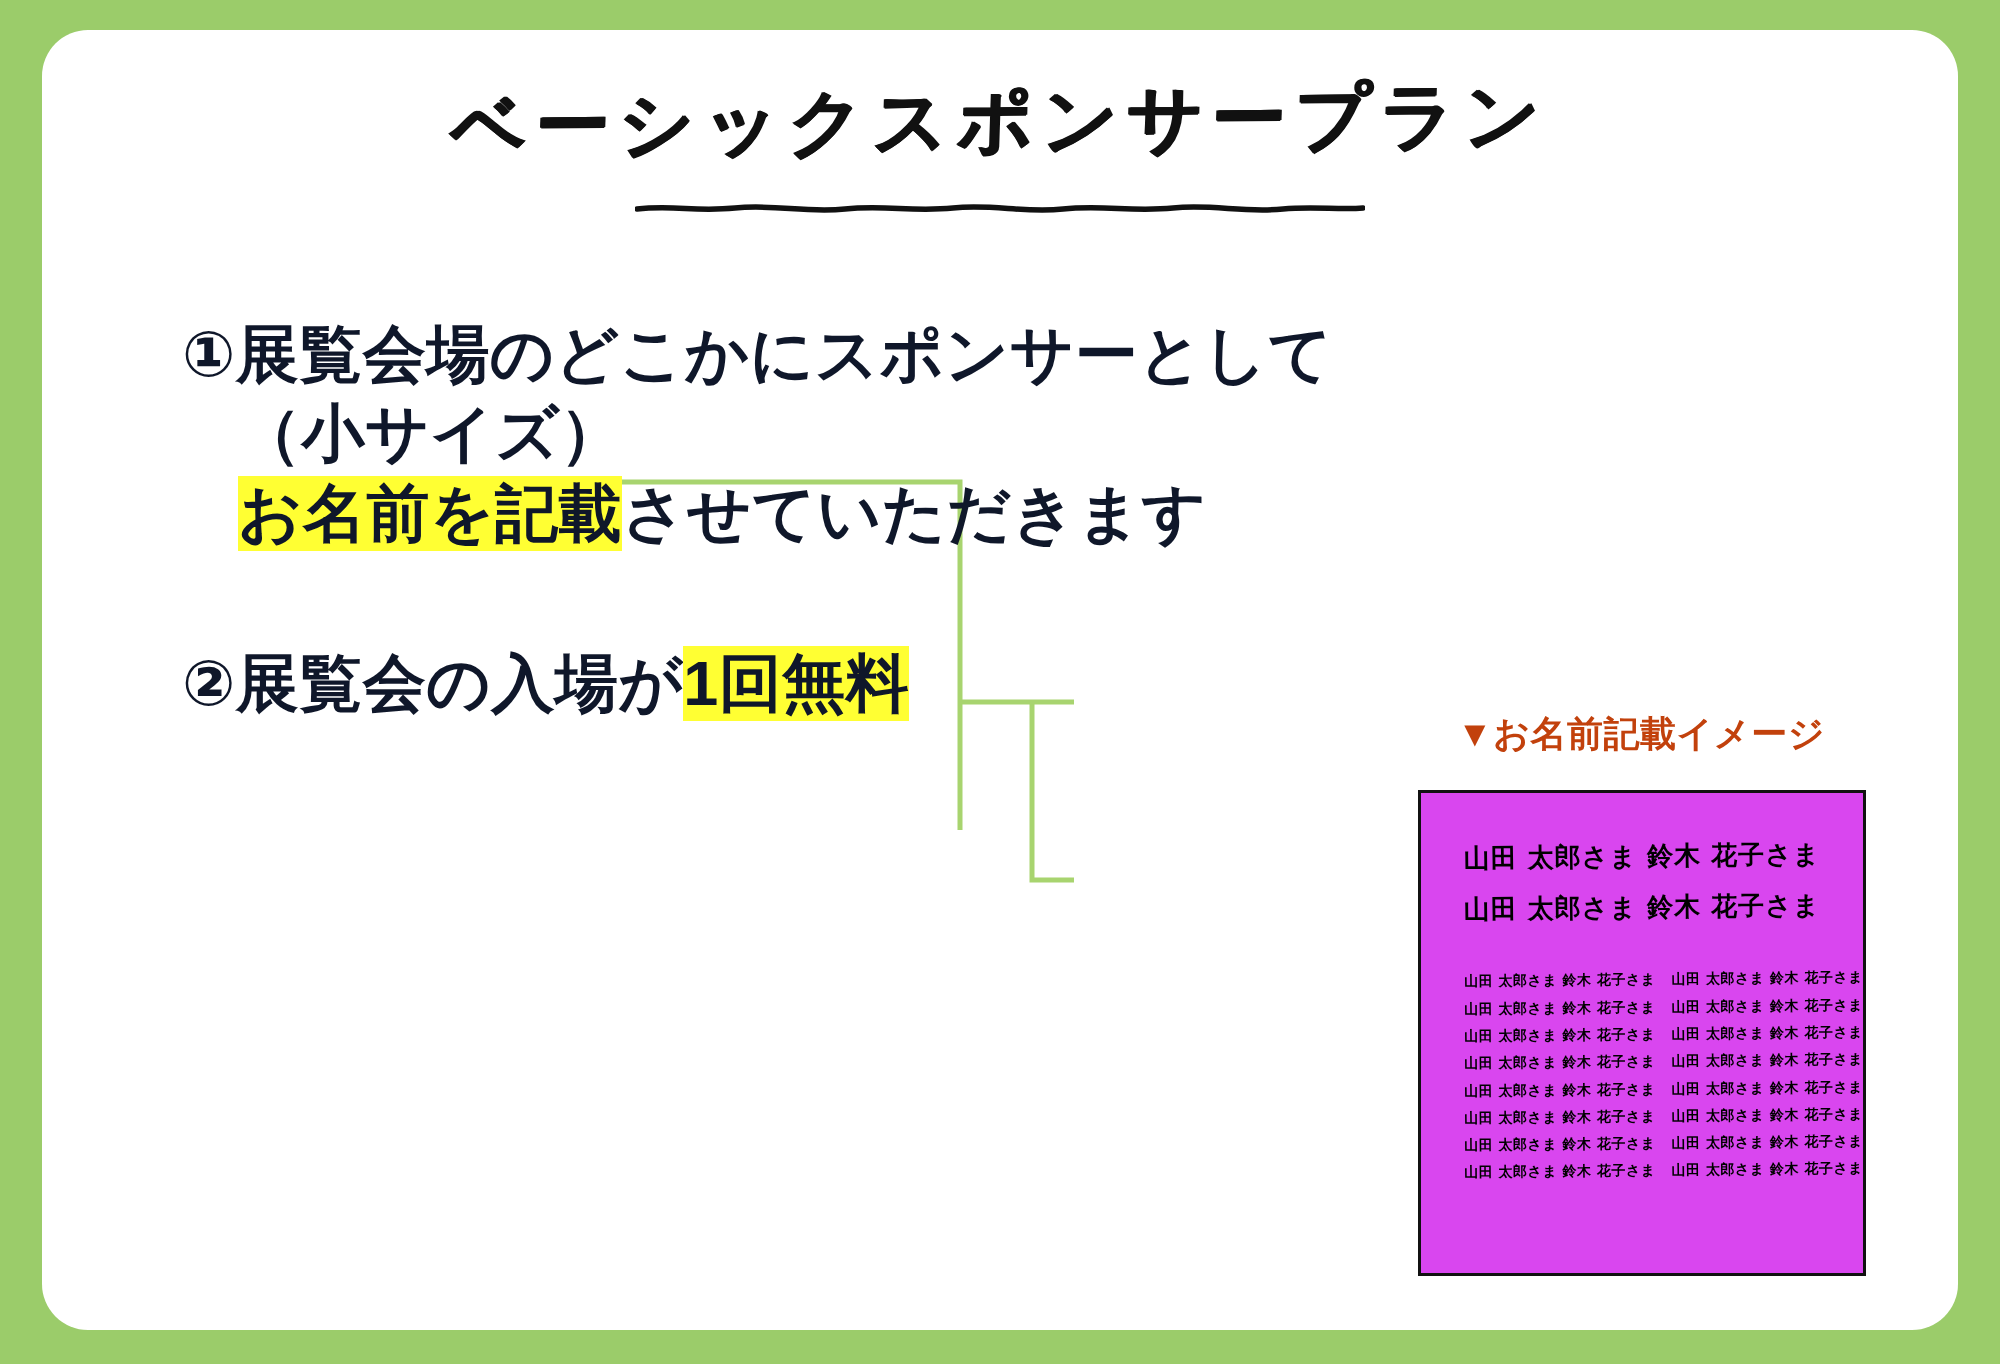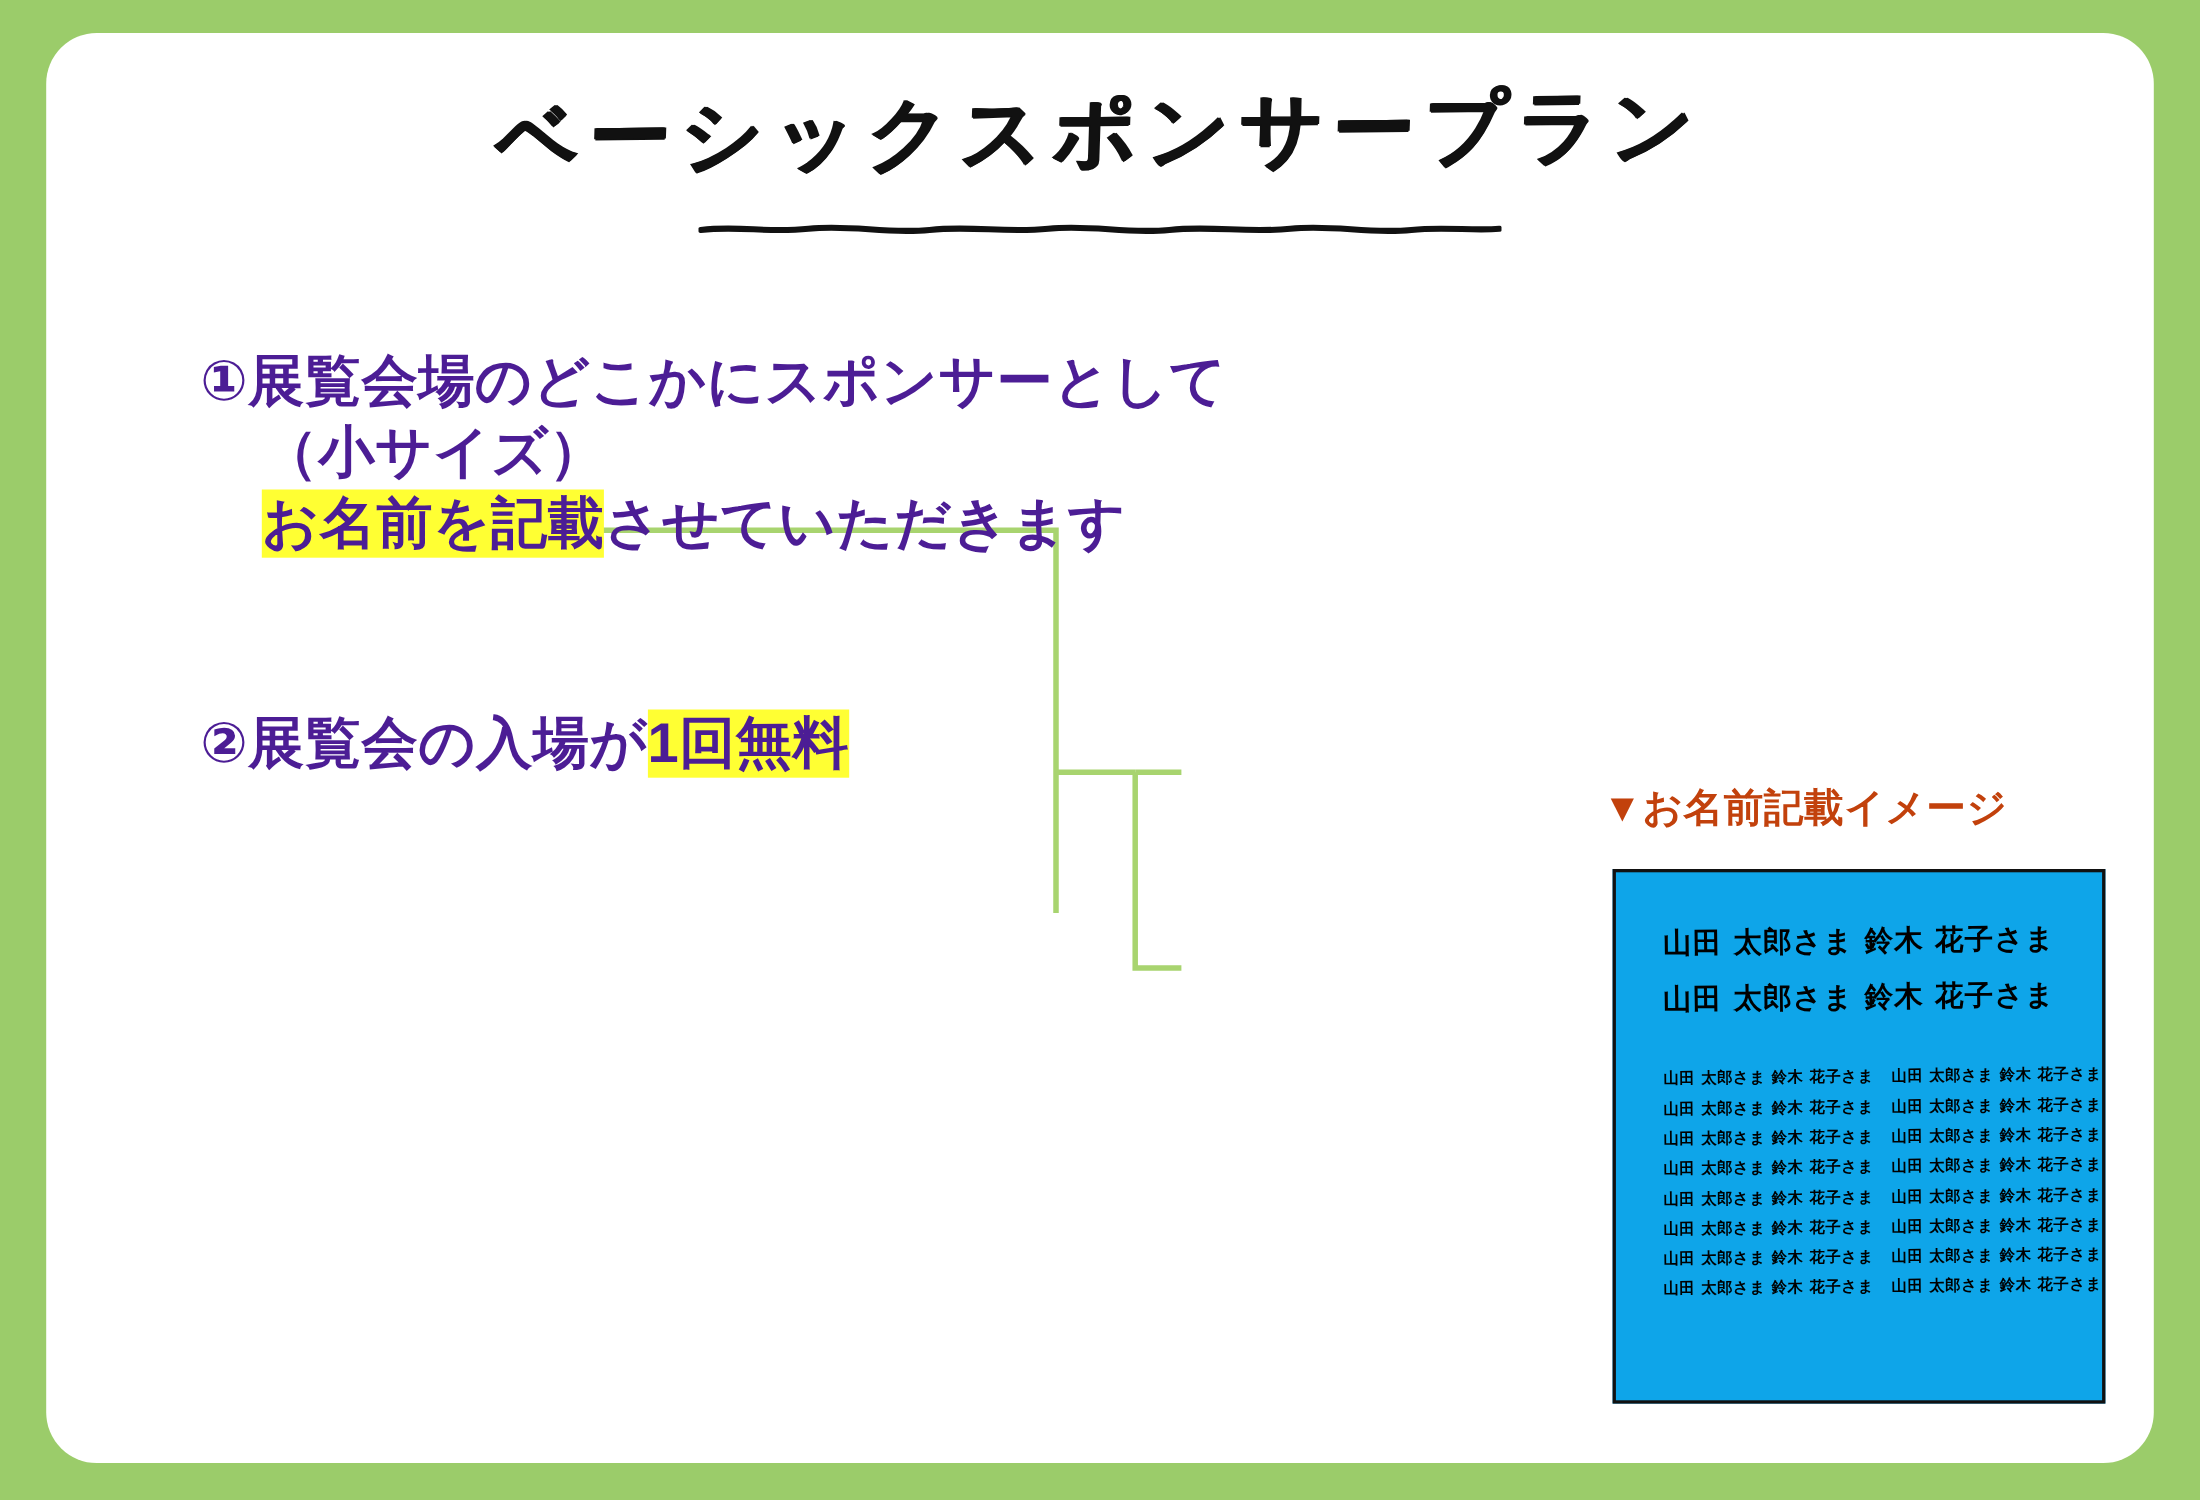--- a/index.html
+++ b/index.html
@@ -52,23 +52,23 @@
     height: 16px;
     pointer-events: none;
   }
 
   
   .bullet-block { position: absolute; left: 140px; }
   #item1 { top: 285px; }
   #item2 { top: 614px; }
 
   .bline {
-    font-size: 51px;
-    font-weight: 700;
-    color: #4c1d95;
+    font-size: 63px;
+    font-weight: 700;
+    color: #0f172a;
     line-height: 1.26;
     white-space: nowrap;
     letter-spacing: 0.5px;
   }
   .bline.indent { padding-left: 56px; }
   .hl {
     background: #ffff33;
     padding: 2px 0 3px 0;
   }
 
@@ -78,23 +78,23 @@
     left: 1415px; top: 680px;
     font-size: 36px;
     font-weight: 700;
     color: #c2410c;
     white-space: nowrap;
     letter-spacing: 0.5px;
   }
 
   #name-box {
     position: absolute;
-    left: 1424px; top: 760px;
+    left: 1376px; top: 760px;
     width: 448px; height: 486px;
-    background: #0ea5e9;
+    background: #d946ef;
     border: 3px solid #111;
   }
   .name-rows-big {
     padding-top: 38px;
     text-align: center;
   }
   .row-big {
     font-family: "DejaVu Sans", "Liberation Sans", sans-serif;
     font-size: 26px;
     font-weight: 700;

